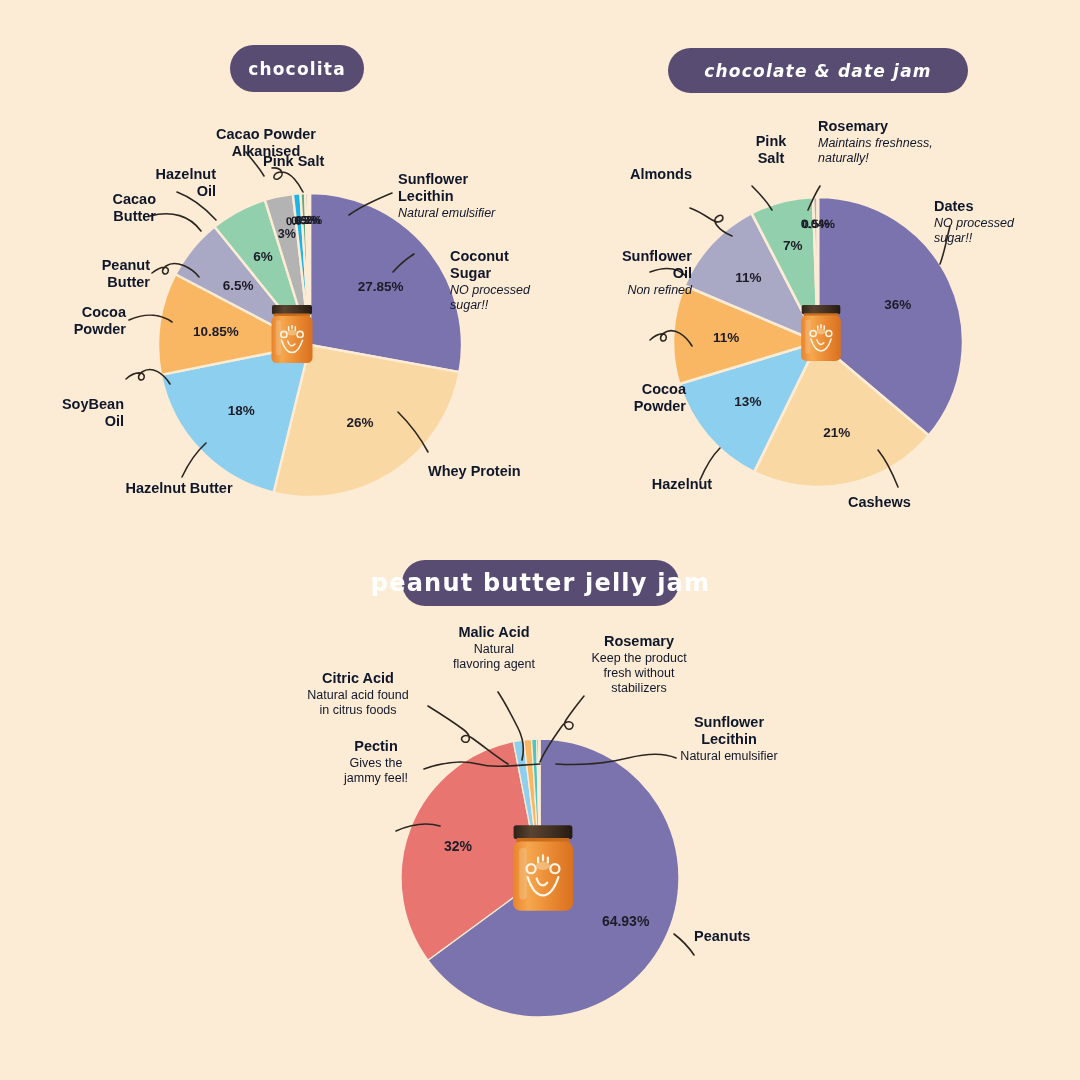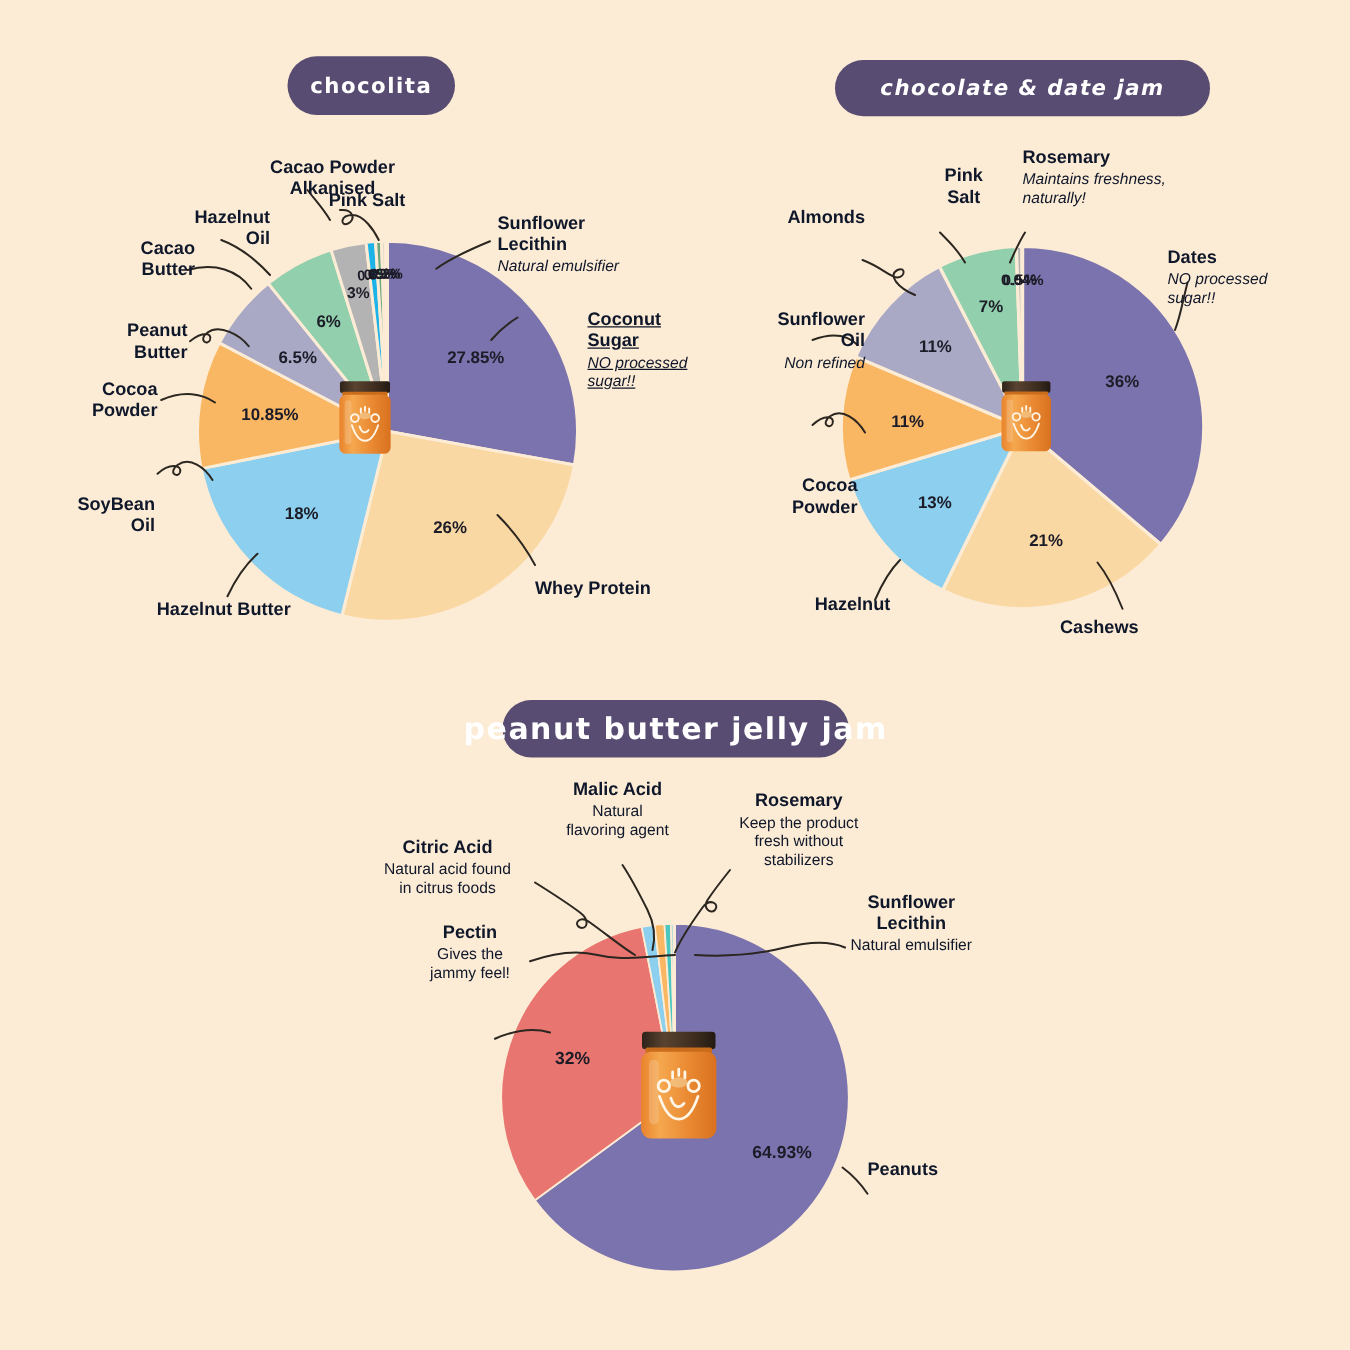--- a/index.html
+++ b/index.html
@@ -213,21 +213,21 @@
     <span class="ttl">Hazelnut Butter</span>
   </div>
   <div class="callout c-right" style="left:263px; top:153px; width:120px;">
     <span class="ttl">Pink Salt</span>
   </div>
   <div class="callout c-right" style="left:398px; top:171px; width:140px;">
     <span class="ttl">Sunflower
 Lecithin</span>
     <span class="sub">Natural emulsifier</span>
   </div>
-  <div class="callout c-right" style="left:470px; top:248px; width:110px;text-decoration:underline;">
+  <div class="callout c-right" style="left:450px; top:248px; width:110px;">
     <span class="ttl">Coconut
 Sugar</span>
     <span class="sub">NO processed
 sugar!!</span>
   </div>
   <div class="callout c-right" style="left:428px; top:463px; width:130px;">
     <span class="ttl">Whey Protein</span>
   </div>
 
   <div class="callout c-center" style="left:738px; top:133px; width:66px;">

